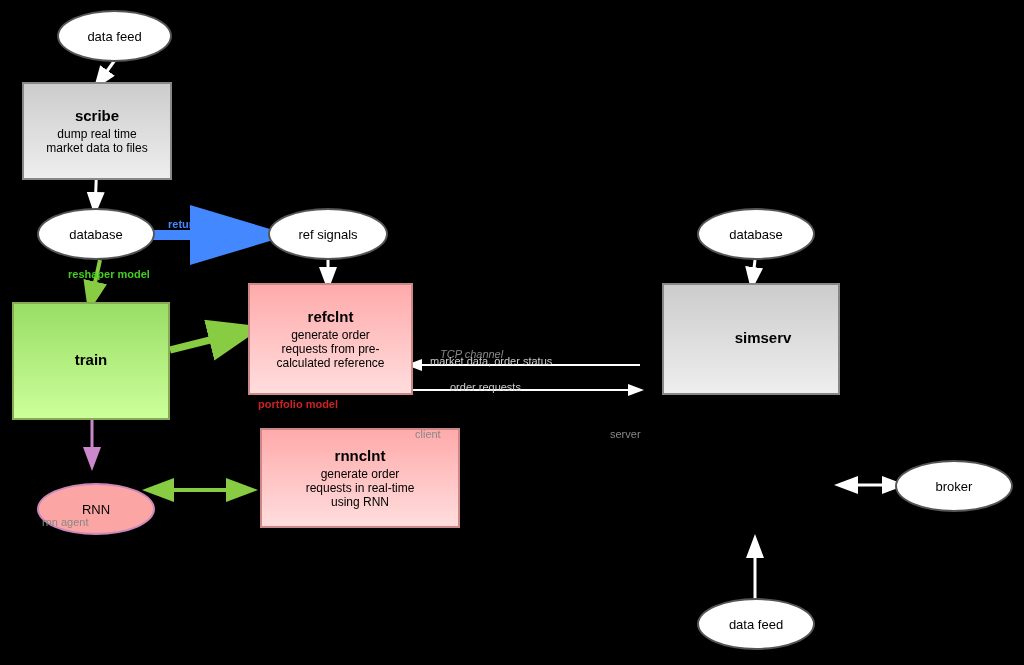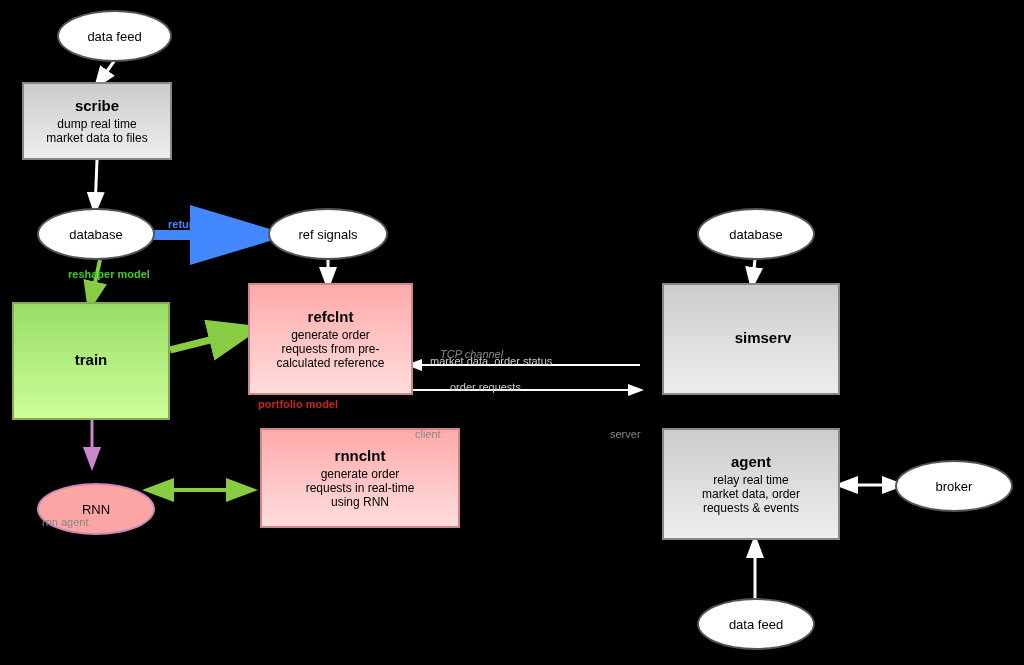--- a/index.html
+++ b/index.html
@@ -143,21 +143,21 @@
 
     <line x1="410" y1="390" x2="640" y2="390" stroke="#fff" stroke-width="2" marker-end="url(#arrow-white)"></line>
 
     <line x1="170" y1="350" x2="250" y2="330" stroke="#88cc44" stroke-width="7" marker-end="url(#arrow-green)"></line>
   </svg>
 
   <div class="ellipse" style="left:57px;top:10px;width:115px;height:52px;">
     <span>data feed</span>
   </div>
 
-  <div class="box box-gray" style="left:22px;top:82px;width:150px;height:78px;">
+  <div class="box box-gray" style="left:22px;top:82px;width:150px;height:98px;">
     <div class="box-title">scribe</div>
     <div>dump real time<br>market data to files</div>
   </div>
 
   <div class="ellipse" style="left:37px;top:208px;width:118px;height:52px;">
     <span>database</span>
   </div>
 
   <div class="label label-blue" style="left:168px;top:218px;">return model</div>
 
@@ -199,24 +199,20 @@
   <div class="label" style="left:610px;top:428px;color:#888;">server</div>
 
   <div class="ellipse" style="left:697px;top:208px;width:118px;height:52px;">
     <span>database</span>
   </div>
 
   <div class="box box-gray" style="left:662px;top:283px;width:178px;height:112px;padding-left:24px;">
     <div class="box-title">simserv</div>
   </div>
 
-  <div class="box box-gray" style="left:662px;top:428px;width:178px;height:112px;">
-    <div class="box-title">agent</div>
-    <div>relay real time<br>market data, order<br>requests &amp; events</div>
-  </div>
 
   <div class="ellipse" style="left:895px;top:460px;width:118px;height:52px;">
     <span>broker</span>
   </div>
 
   <div class="ellipse" style="left:697px;top:598px;width:118px;height:52px;">
     <span>data feed</span>
   </div>
 
 </div>

